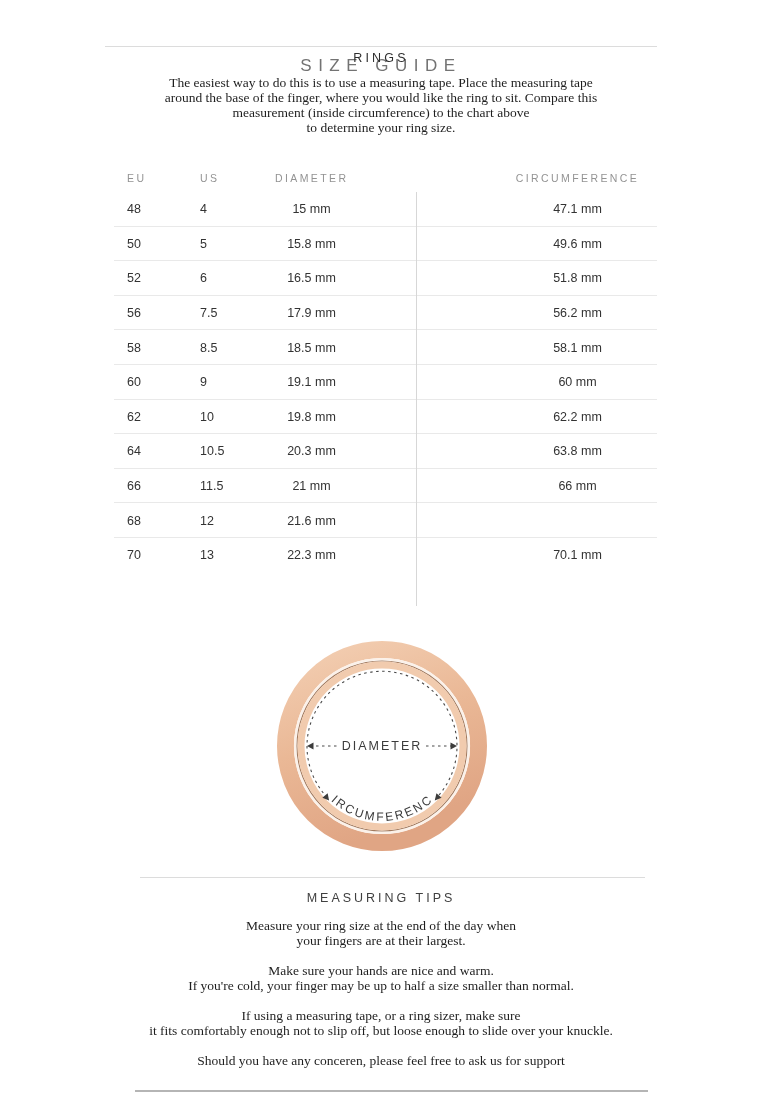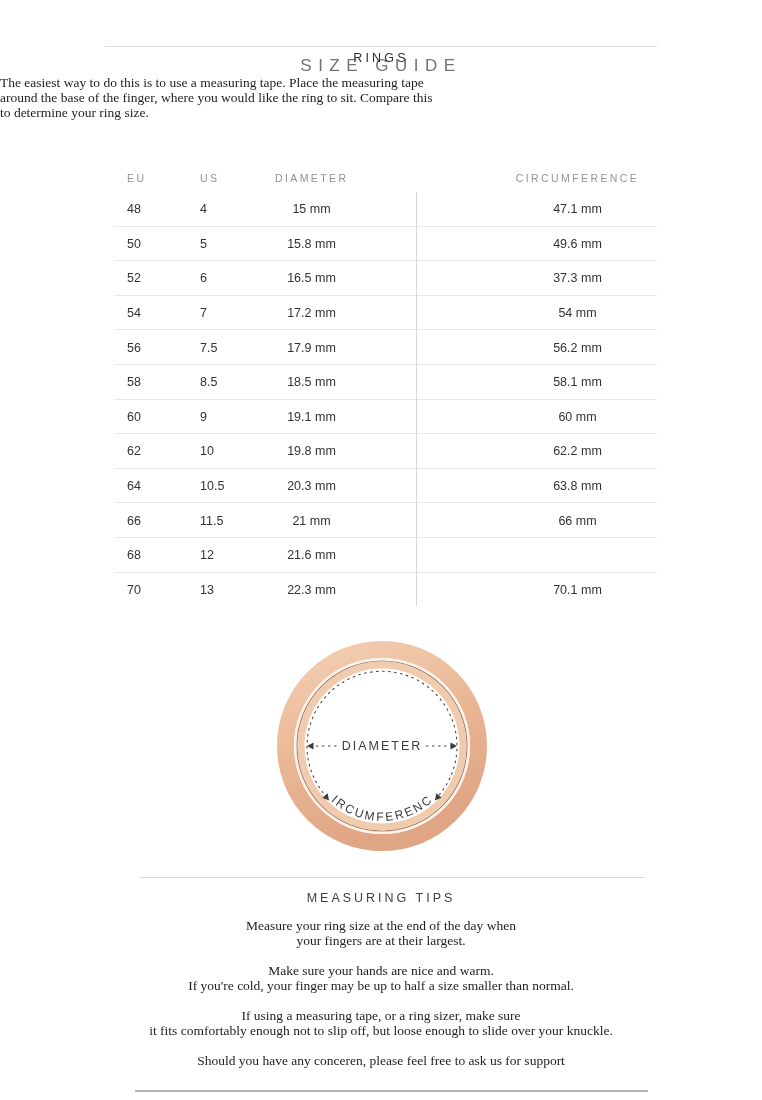--- a/index.html
+++ b/index.html
@@ -6,21 +6,21 @@
   .page{position:relative;width:762px;height:1100px;background:#fff;overflow:hidden;
         font-family:"Liberation Sans",sans-serif;color:#2b2b2b;}
   .abs{position:absolute;}
   
   .page-title{top:13px;left:0;width:762px;text-align:center;font-size:17px;
               letter-spacing:6.5px;font-weight:400;color:#737373;margin-top:43px;}
   .rule{height:1px;background:#dcdcdc;}
   .rule-top{top:46px;left:105px;width:552px;}
   .section-title{top:51px;left:0;width:762px;text-align:center;font-size:12.5px;
                  letter-spacing:3.2px;color:#2e2e2e;}
-  .intro{top:75px;left:0;width:762px;text-align:left;
+  .intro{top:75px;left:0;width:762px;text-align:center;
          font-family:"Liberation Serif",serif;font-size:13.5px;line-height:15px;color:#1e1e1e;}
   
   .sizetable{top:163px;left:100px;width:557px;}
   .thead,.trow{display:flex;align-items:center;box-sizing:border-box;}
   .thead{height:29px;font-size:10.5px;letter-spacing:2.4px;color:#939393;}
   .trow{height:34.6px;font-size:12.5px;color:#333;position:relative;}
   .trow::after{content:'';position:absolute;left:14px;right:0;bottom:0;height:1px;background:#e9e9e9;}
   .trow:last-child::after{display:none;}
   .cell{box-sizing:border-box;}
   .c-eu{width:100px;padding-left:27px;}
@@ -46,20 +46,21 @@
 
 <div class="page">
 
   <div class="abs page-title">SIZE GUIDE</div>
   <div class="abs rule rule-top"></div>
   <div class="abs section-title">RINGS</div>
 
   <div class="abs intro">
     <div>The easiest way to do this is to use a measuring tape. Place the measuring tape</div>
     <div>around the base of the finger, where you would like the ring to sit. Compare this</div>
+    <div>measurement (inside circumference) to the chart above</div>
     <div>to determine your ring size.</div>
   </div>
 
   <div class="abs sizetable">
     <div class="thead">
       <div class="cell c-eu">EU</div>
       <div class="cell c-us">US</div>
       <div class="cell c-diam">DIAMETER</div>
       <div class="cell c-circ">CIRCUMFERENCE</div>
     </div>
@@ -73,27 +74,21 @@
         <div class="trow">
           <div class="cell c-eu">50</div>
           <div class="cell c-us">5</div>
           <div class="cell c-diam">15.8 mm</div>
           <div class="cell c-circ">49.6 mm</div>
         </div>
         <div class="trow">
           <div class="cell c-eu">52</div>
           <div class="cell c-us">6</div>
           <div class="cell c-diam">16.5 mm</div>
-          <div class="cell c-circ">37.3 mm</div>
-        </div>
-        <div class="trow">
-          <div class="cell c-eu">54</div>
-          <div class="cell c-us">7</div>
-          <div class="cell c-diam">17.2 mm</div>
-          <div class="cell c-circ">54 mm</div>
+          <div class="cell c-circ">51.8 mm</div>
         </div>
         <div class="trow">
           <div class="cell c-eu">56</div>
           <div class="cell c-us">7.5</div>
           <div class="cell c-diam">17.9 mm</div>
           <div class="cell c-circ">56.2 mm</div>
         </div>
         <div class="trow">
           <div class="cell c-eu">58</div>
           <div class="cell c-us">8.5</div>

